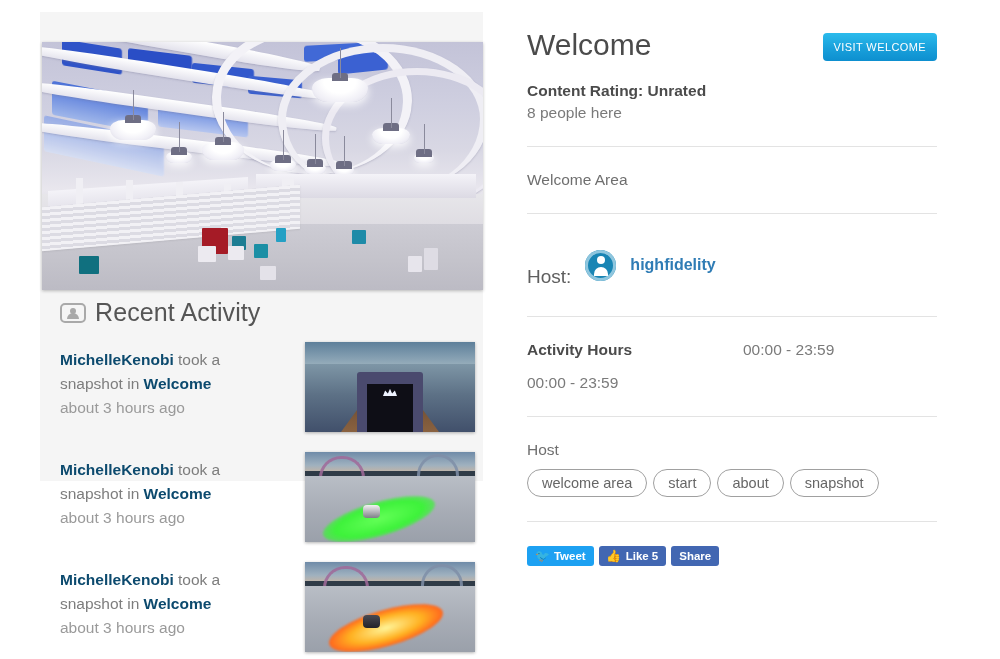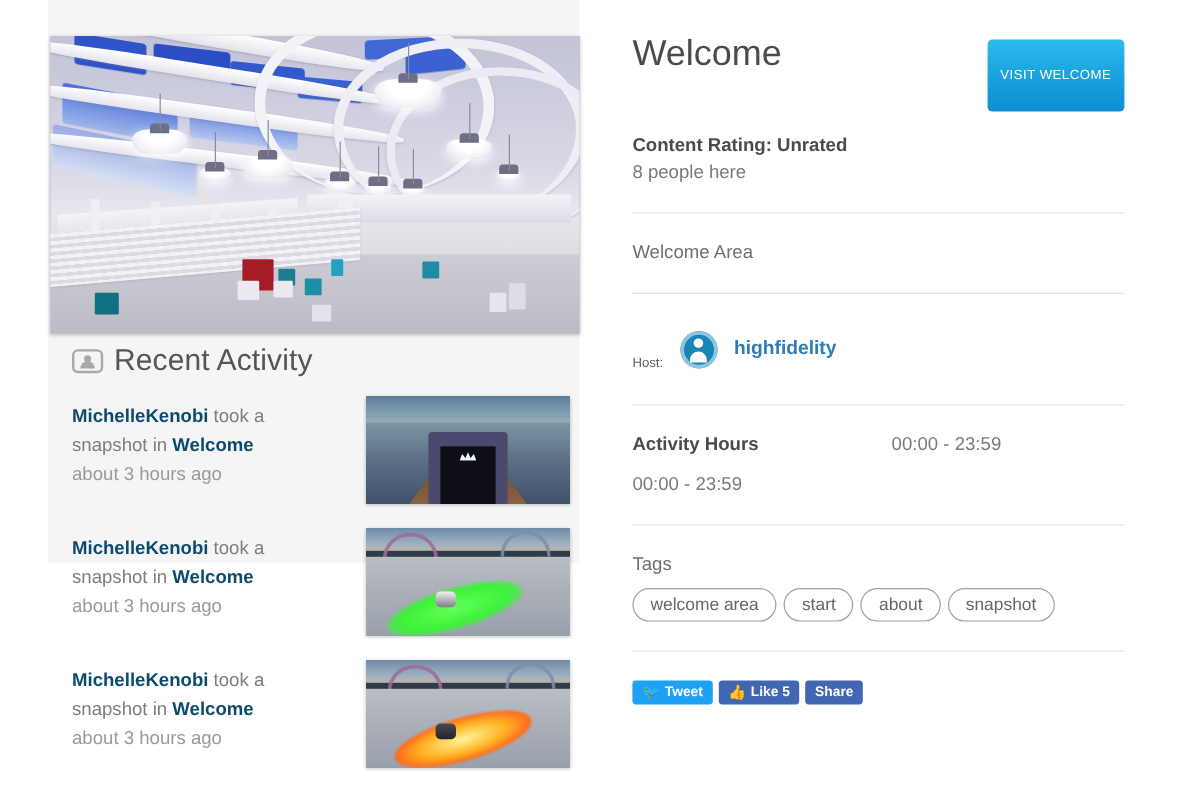--- a/index.html
+++ b/index.html
@@ -6,21 +6,21 @@
   html, body {
     width: 1000px; height: 659px;
     background: #ffffff;
     font-family: "Liberation Sans", sans-serif;
     overflow: hidden;
   }
   .page { position: relative; width: 1000px; height: 659px; }
 
   
   .left-col {
-    position: absolute; left: 40px; top: 0px;
+    position: absolute; left: 40px; top: 12px;
     width: 443px; height: 469px;
     background: #f5f5f5;
   }
   .hero-wrap {
     position: absolute; left: 2px; top: 30px;
     width: 441px; height: 248px;
     overflow: hidden;
     background: #b9bbd0;
     box-shadow: 0 1px 3px rgba(0,0,0,.25);
   }
@@ -156,29 +156,29 @@
   .title-row {
     display:flex; align-items:flex-start; justify-content:space-between;
     margin-top: 28px;
   }
   .page-title { font-size: 30px; color: #4b4b4b; font-weight: 400; }
   .visit-btn {
     margin-top: 5px;
     background: linear-gradient(180deg,#2bbbec 0%, #19a0db 55%, #0d8fcf 100%);
     color:#fff; border:none; border-radius:4px;
     font-size: 11px; letter-spacing: .4px;
-    padding: 24px 11px; cursor: pointer;
+    padding: 8px 11px; cursor: pointer;
     font-family: "Liberation Sans", sans-serif;
   }
   .rating { margin-top: 20px; font-size: 15.5px; color:#4b4b4b; font-weight: bold; }
   .people { margin-top: 4px; font-size: 15.5px; color:#7a7a7a; }
   .rule { height:1px; background:#e3e3e3; margin: 24px 0; }
   .area-name { font-size: 15.5px; color: #6f6f6f; }
   .host-row { display:flex; align-items:center; gap: 14px; padding: 4px 0; }
-  .host-label { font-size: 11px; color:#5f5f5f;margin-top:24px; }
+  .host-label { font-size: 19px; color:#5f5f5f;margin-top:24px; }
   .host-avatar {
     width: 31px; height: 31px; border-radius:50%;
     background: #1985b4; position: relative; flex: none;
     box-shadow: 0 0 0 3px #8fc6de inset;
   }
   .host-avatar .head {
     position:absolute; left:50%; top:6px; margin-left:-4px;
     width:8px; height:8px; border-radius:50%; background:#fff;
   }
   .host-avatar .body {
@@ -364,21 +364,21 @@
     <div class="hours-row">
       <span class="hours-label">Activity Hours</span>
       <span class="hours-value">00:00 - 23:59</span>
     </div>
     <div class="hours-row">
       <span class="hours-value">00:00 - 23:59</span>
     </div>
 
     <div class="rule"></div>
 
-    <div class="tags-label">Tags</div>
+    <div class="tags-label">Host</div>
     <div class="tag-list">
       <span class="tag">welcome area</span>
       <span class="tag">start</span>
       <span class="tag">about</span>
       <span class="tag">snapshot</span>
     </div>
 
     <div class="rule"></div>
 
     <div class="social">

